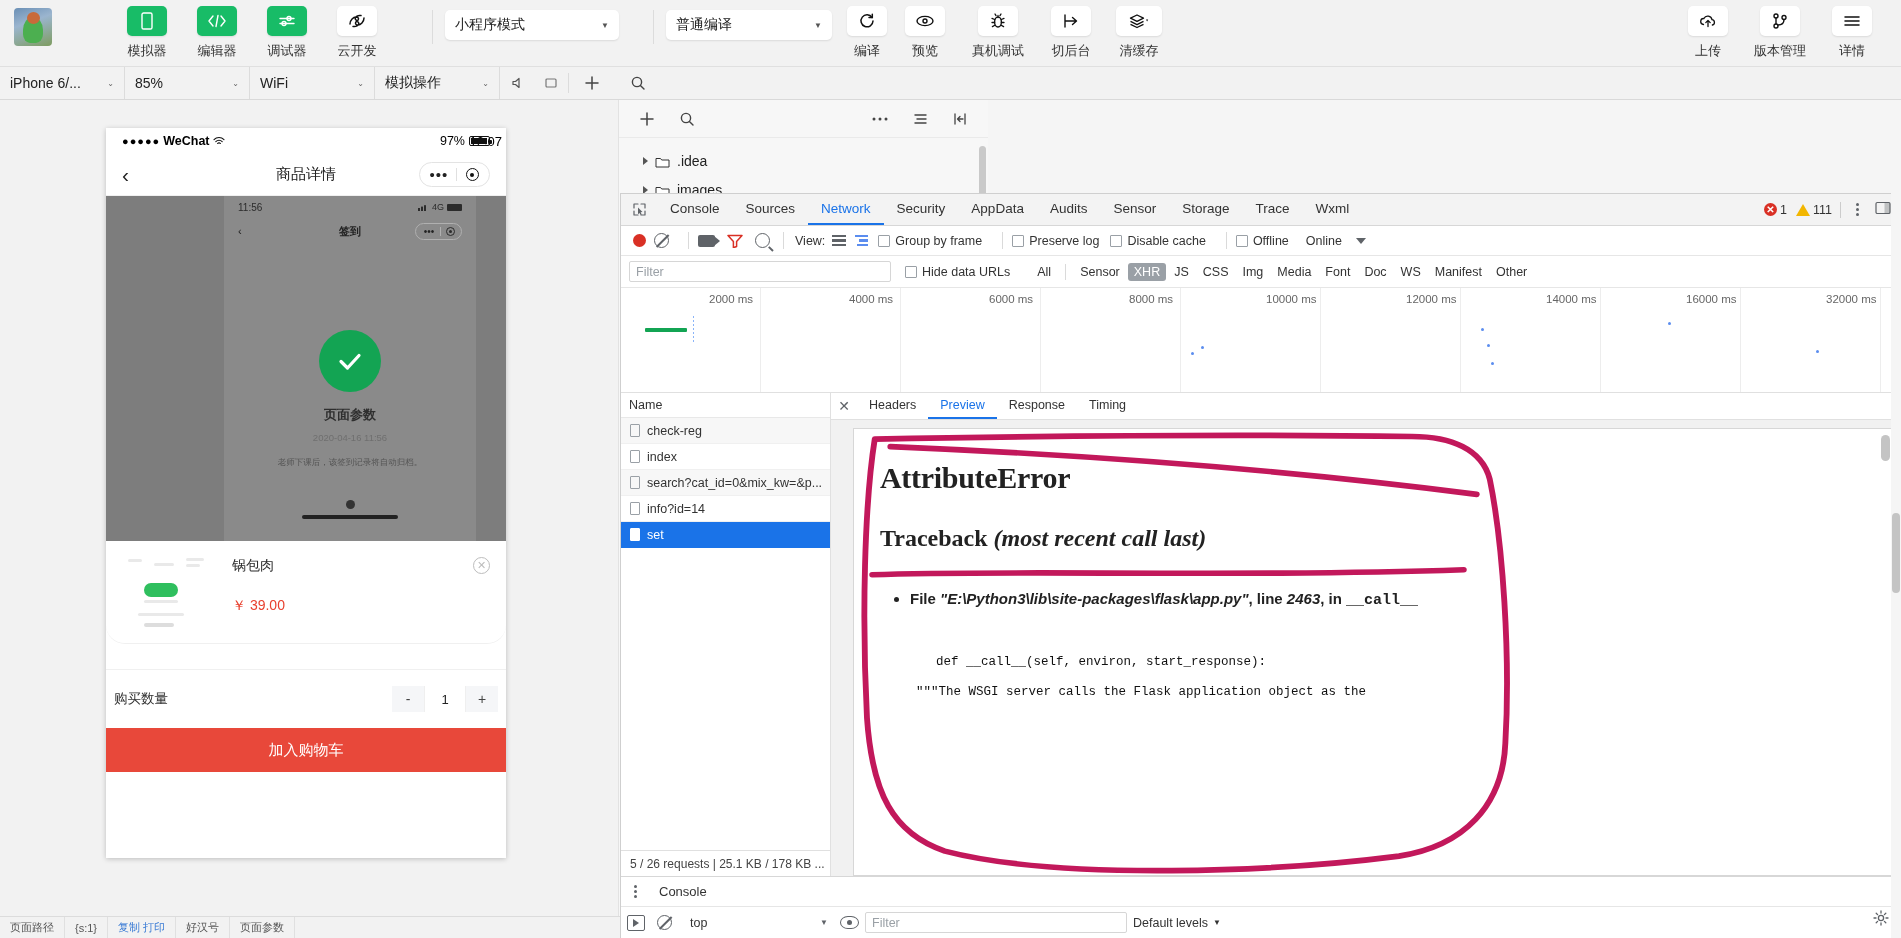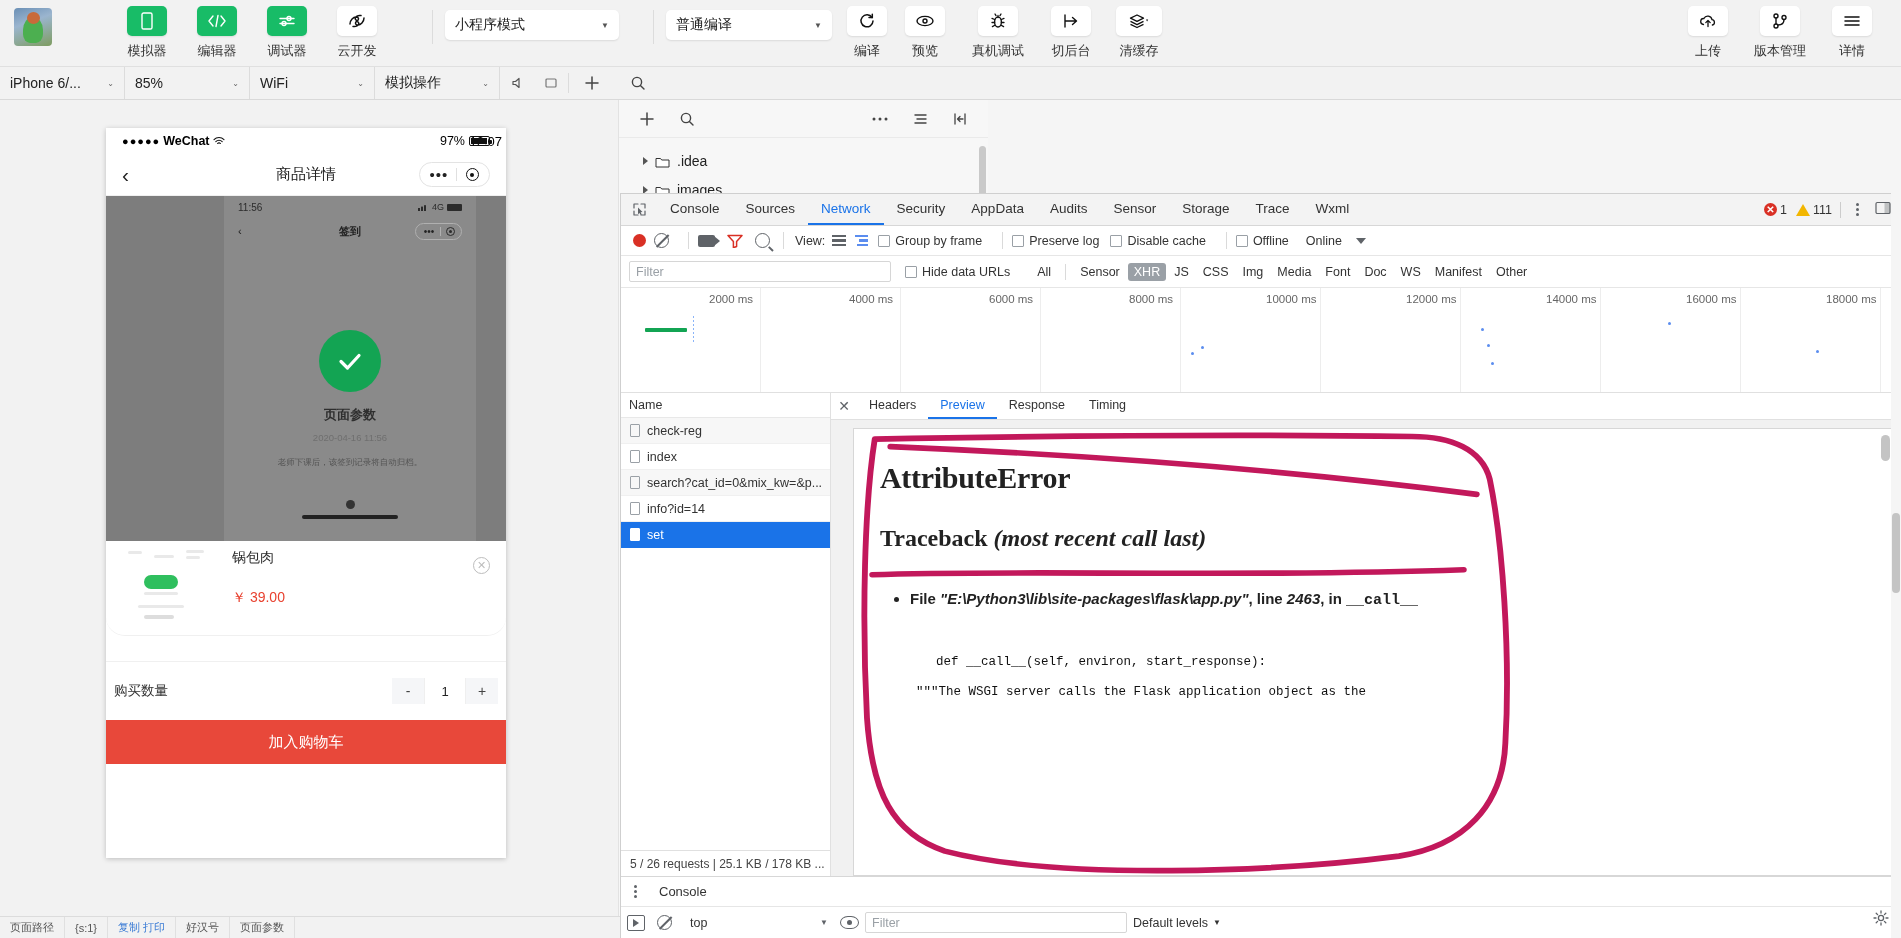--- a/index.html
+++ b/index.html
@@ -125,21 +125,21 @@
     display:flex;align-items:center;justify-content:center;
   }
   .check-circle svg{width:34px;height:34px;}
   .succ { text-align:center; font-size:13px; font-weight:700; color:#2e2e2e; margin-top:14px;}
   .succ-date { text-align:center; font-size:9.5px; color:#6f6f6f; margin-top:8px; }
   .hero-note { position:absolute; left:0; right:0; bottom:72px; text-align:center; font-size:8.5px; color:#555;}
   .home-ind { position:absolute; left:0; right:0; bottom:22px; display:flex; flex-direction:column; align-items:center; gap:6px;}
   .home-dot{width:9px;height:9px;border-radius:50%;background:#333;}
   .home-bar{width:96px;height:4px;border-radius:2px;background:#222;}
 
-  .ph-prod { display:flex; padding:8px 18px 10px 18px; position:relative; border-bottom:1px solid #f0f0f0;border-radius:19px;}
+  .ph-prod { display:flex; padding:16px 18px 10px 18px; position:relative; border-bottom:1px solid #f0f0f0;border-radius:19px;}
   .prod-img { width:92px; height:76px; position:relative; flex:0 0 92px; }
   .ghost-line{position:absolute;background:#e9e9e9;height:3px;border-radius:2px;}
   .prod-chip{position:absolute;left:20px;top:26px;width:34px;height:14px;border-radius:7px;background:#2fbf5e;}
   .prod-info{margin-left:16px;}
   .prod-name{font-size:14px;color:#2b2b2b;}
   .prod-price{font-size:14px;color:#e8412f;margin-top:22px;}
   .close-x{position:absolute;right:16px;top:16px;width:17px;height:17px;border-radius:50%;
            border:1.3px solid #bdbdbd;color:#bdbdbd;font-size:11px;display:flex;align-items:center;justify-content:center;cursor:pointer;}
   .ph-row-thin{height:26px;border-bottom:1px solid #f0f0f0;}
   .ph-qty{height:58px;display:flex;align-items:center;padding:0 8px;}
@@ -766,21 +766,21 @@
       <div class="tl-col" style="left:980px;width:140px"></div>
       <div class="tl-col" style="left:1120px;width:140px"></div>
       <div class="tl-lbl" style="left:88px">2000 ms</div>
       <div class="tl-lbl" style="left:228px">4000 ms</div>
       <div class="tl-lbl" style="left:368px">6000 ms</div>
       <div class="tl-lbl" style="left:508px">8000 ms</div>
       <div class="tl-lbl" style="left:645px">10000 ms</div>
       <div class="tl-lbl" style="left:785px">12000 ms</div>
       <div class="tl-lbl" style="left:925px">14000 ms</div>
       <div class="tl-lbl" style="left:1065px">16000 ms</div>
-      <div class="tl-lbl" style="left:1205px">18000 ms</div>
+      <div class="tl-lbl" style="left:1205px">32000 ms</div>
       <div class="tl-bar" style="left:24px;top:40px;width:42px"></div>
       <div class="tl-vdots" style="left:72px;top:28px;height:28px"></div>
       <div class="tl-dot" style="left:570px;top:64px"></div>
       <div class="tl-dot" style="left:580px;top:58px"></div>
       <div class="tl-dot" style="left:860px;top:40px"></div>
       <div class="tl-dot" style="left:866px;top:56px"></div>
       <div class="tl-dot" style="left:870px;top:74px"></div>
       <div class="tl-dot" style="left:1047px;top:34px"></div>
       <div class="tl-dot" style="left:1195px;top:62px"></div>
     </div>

